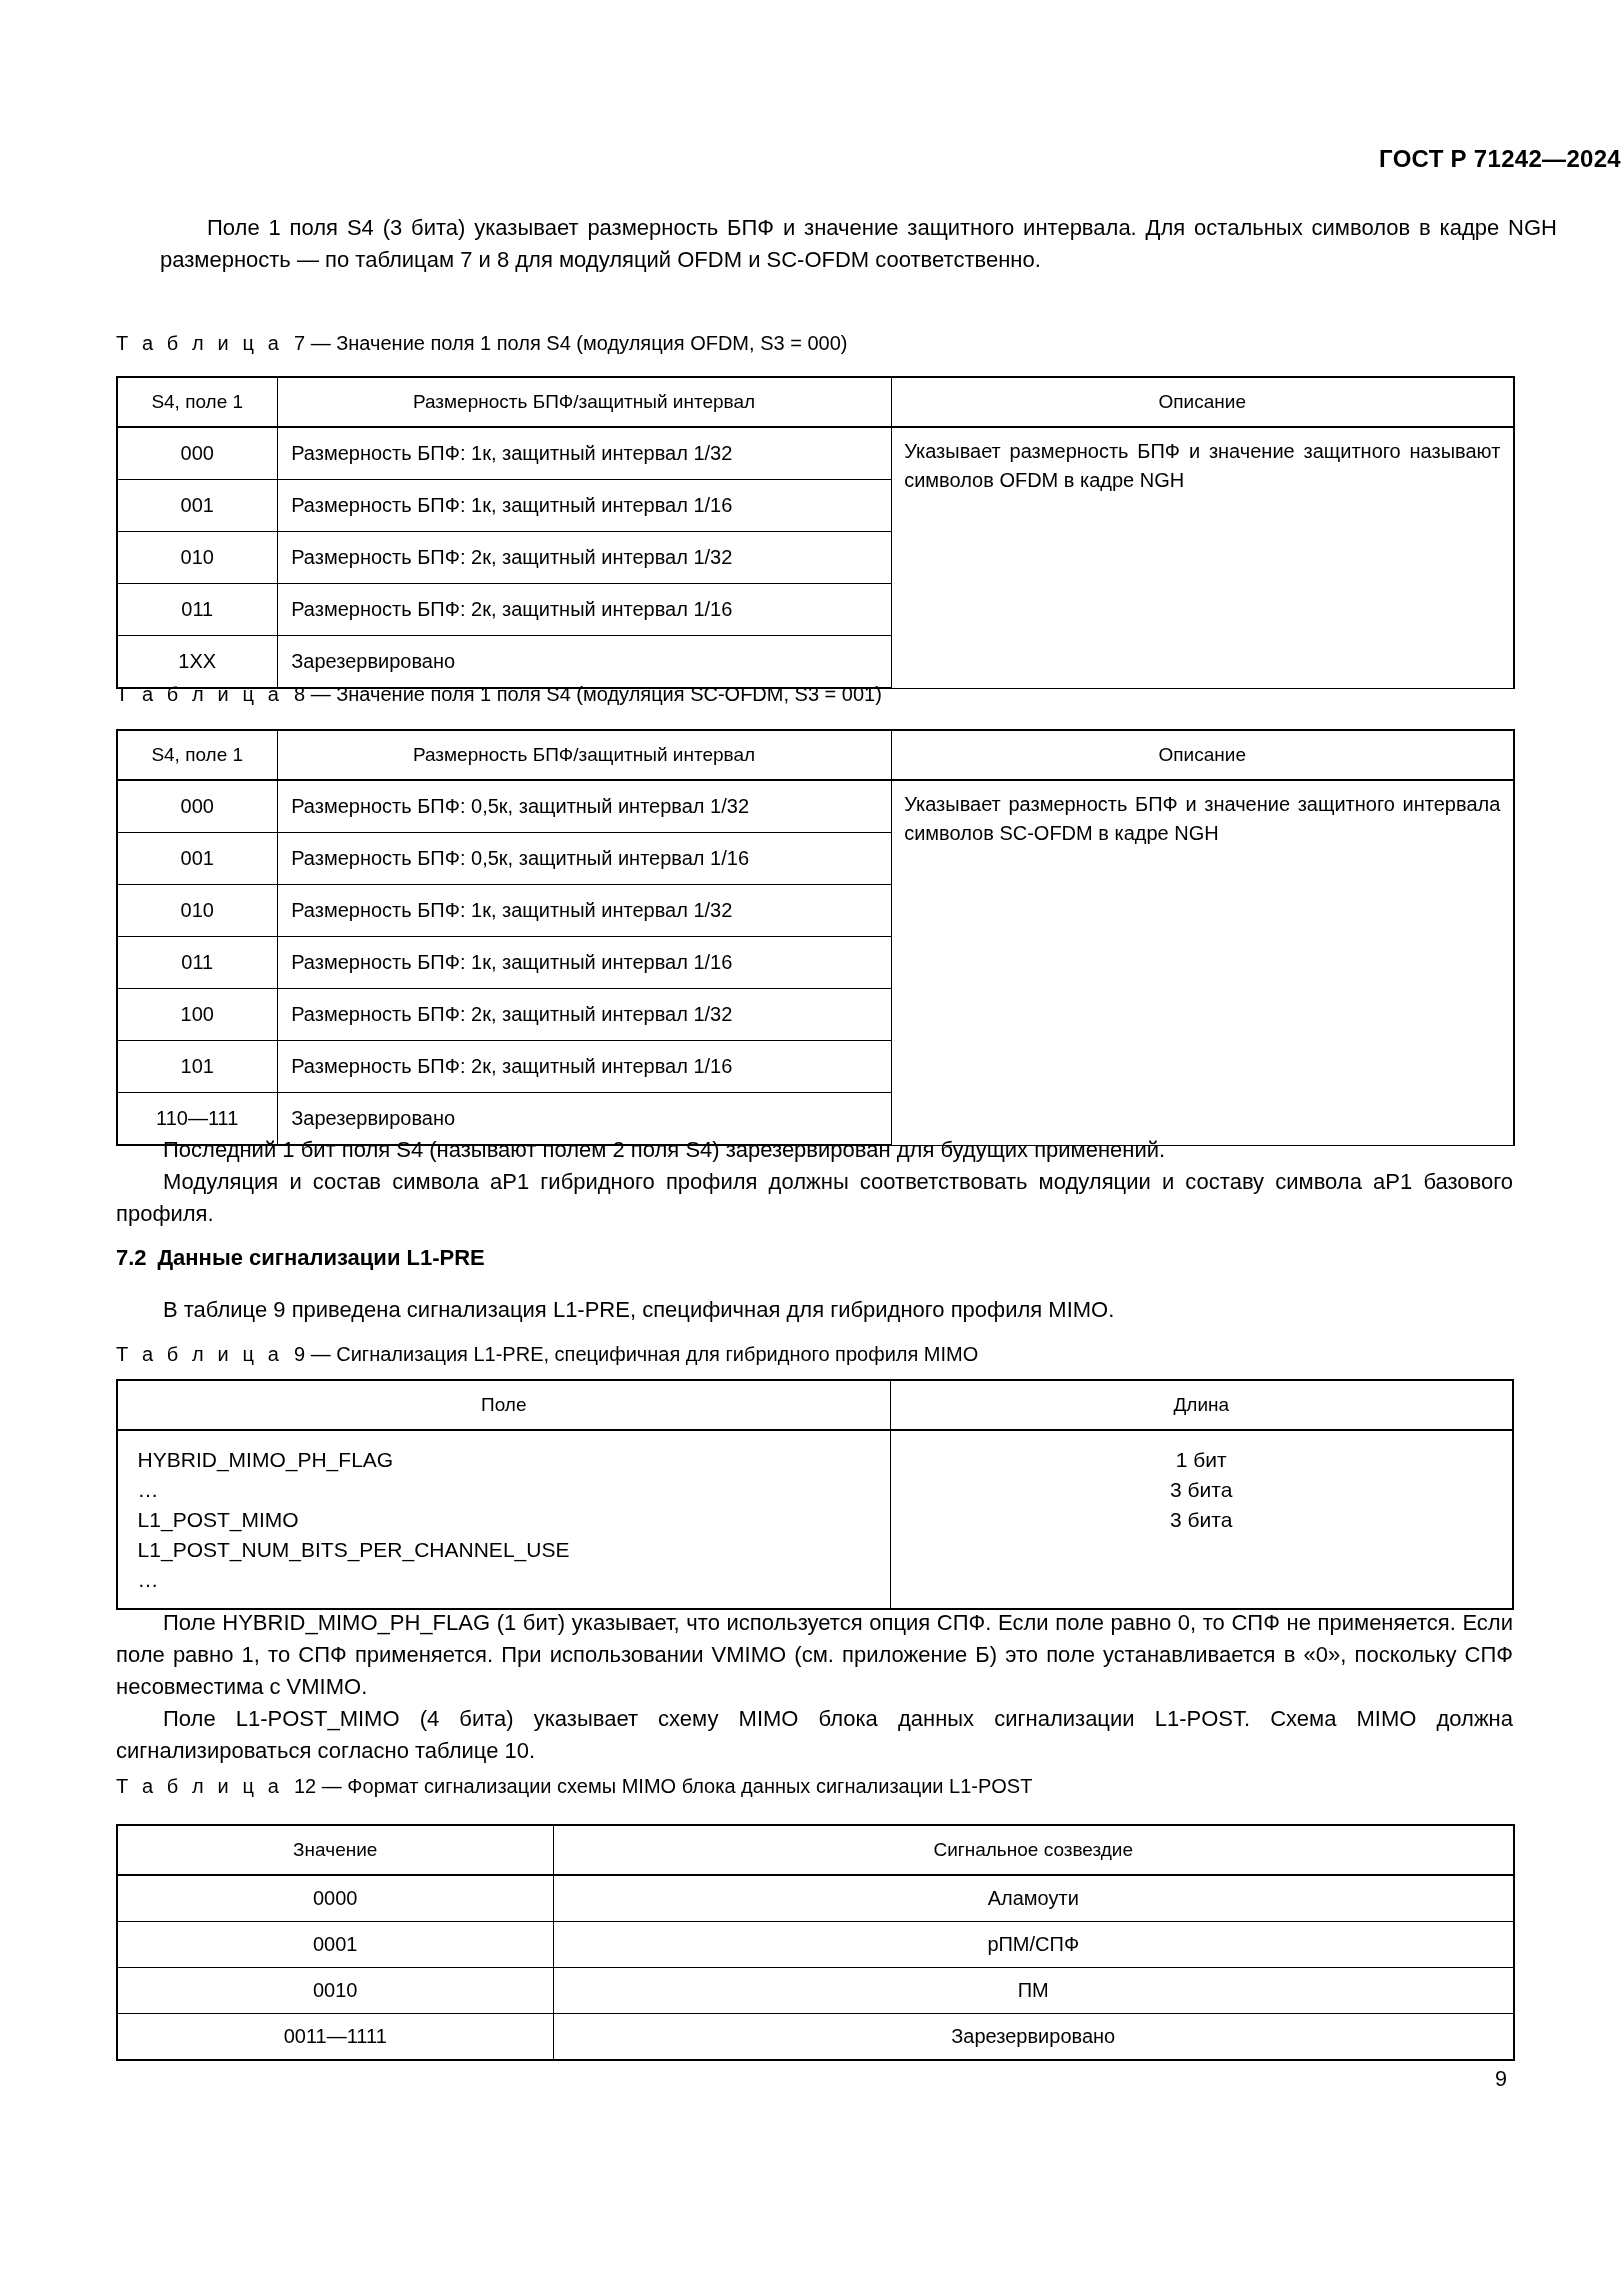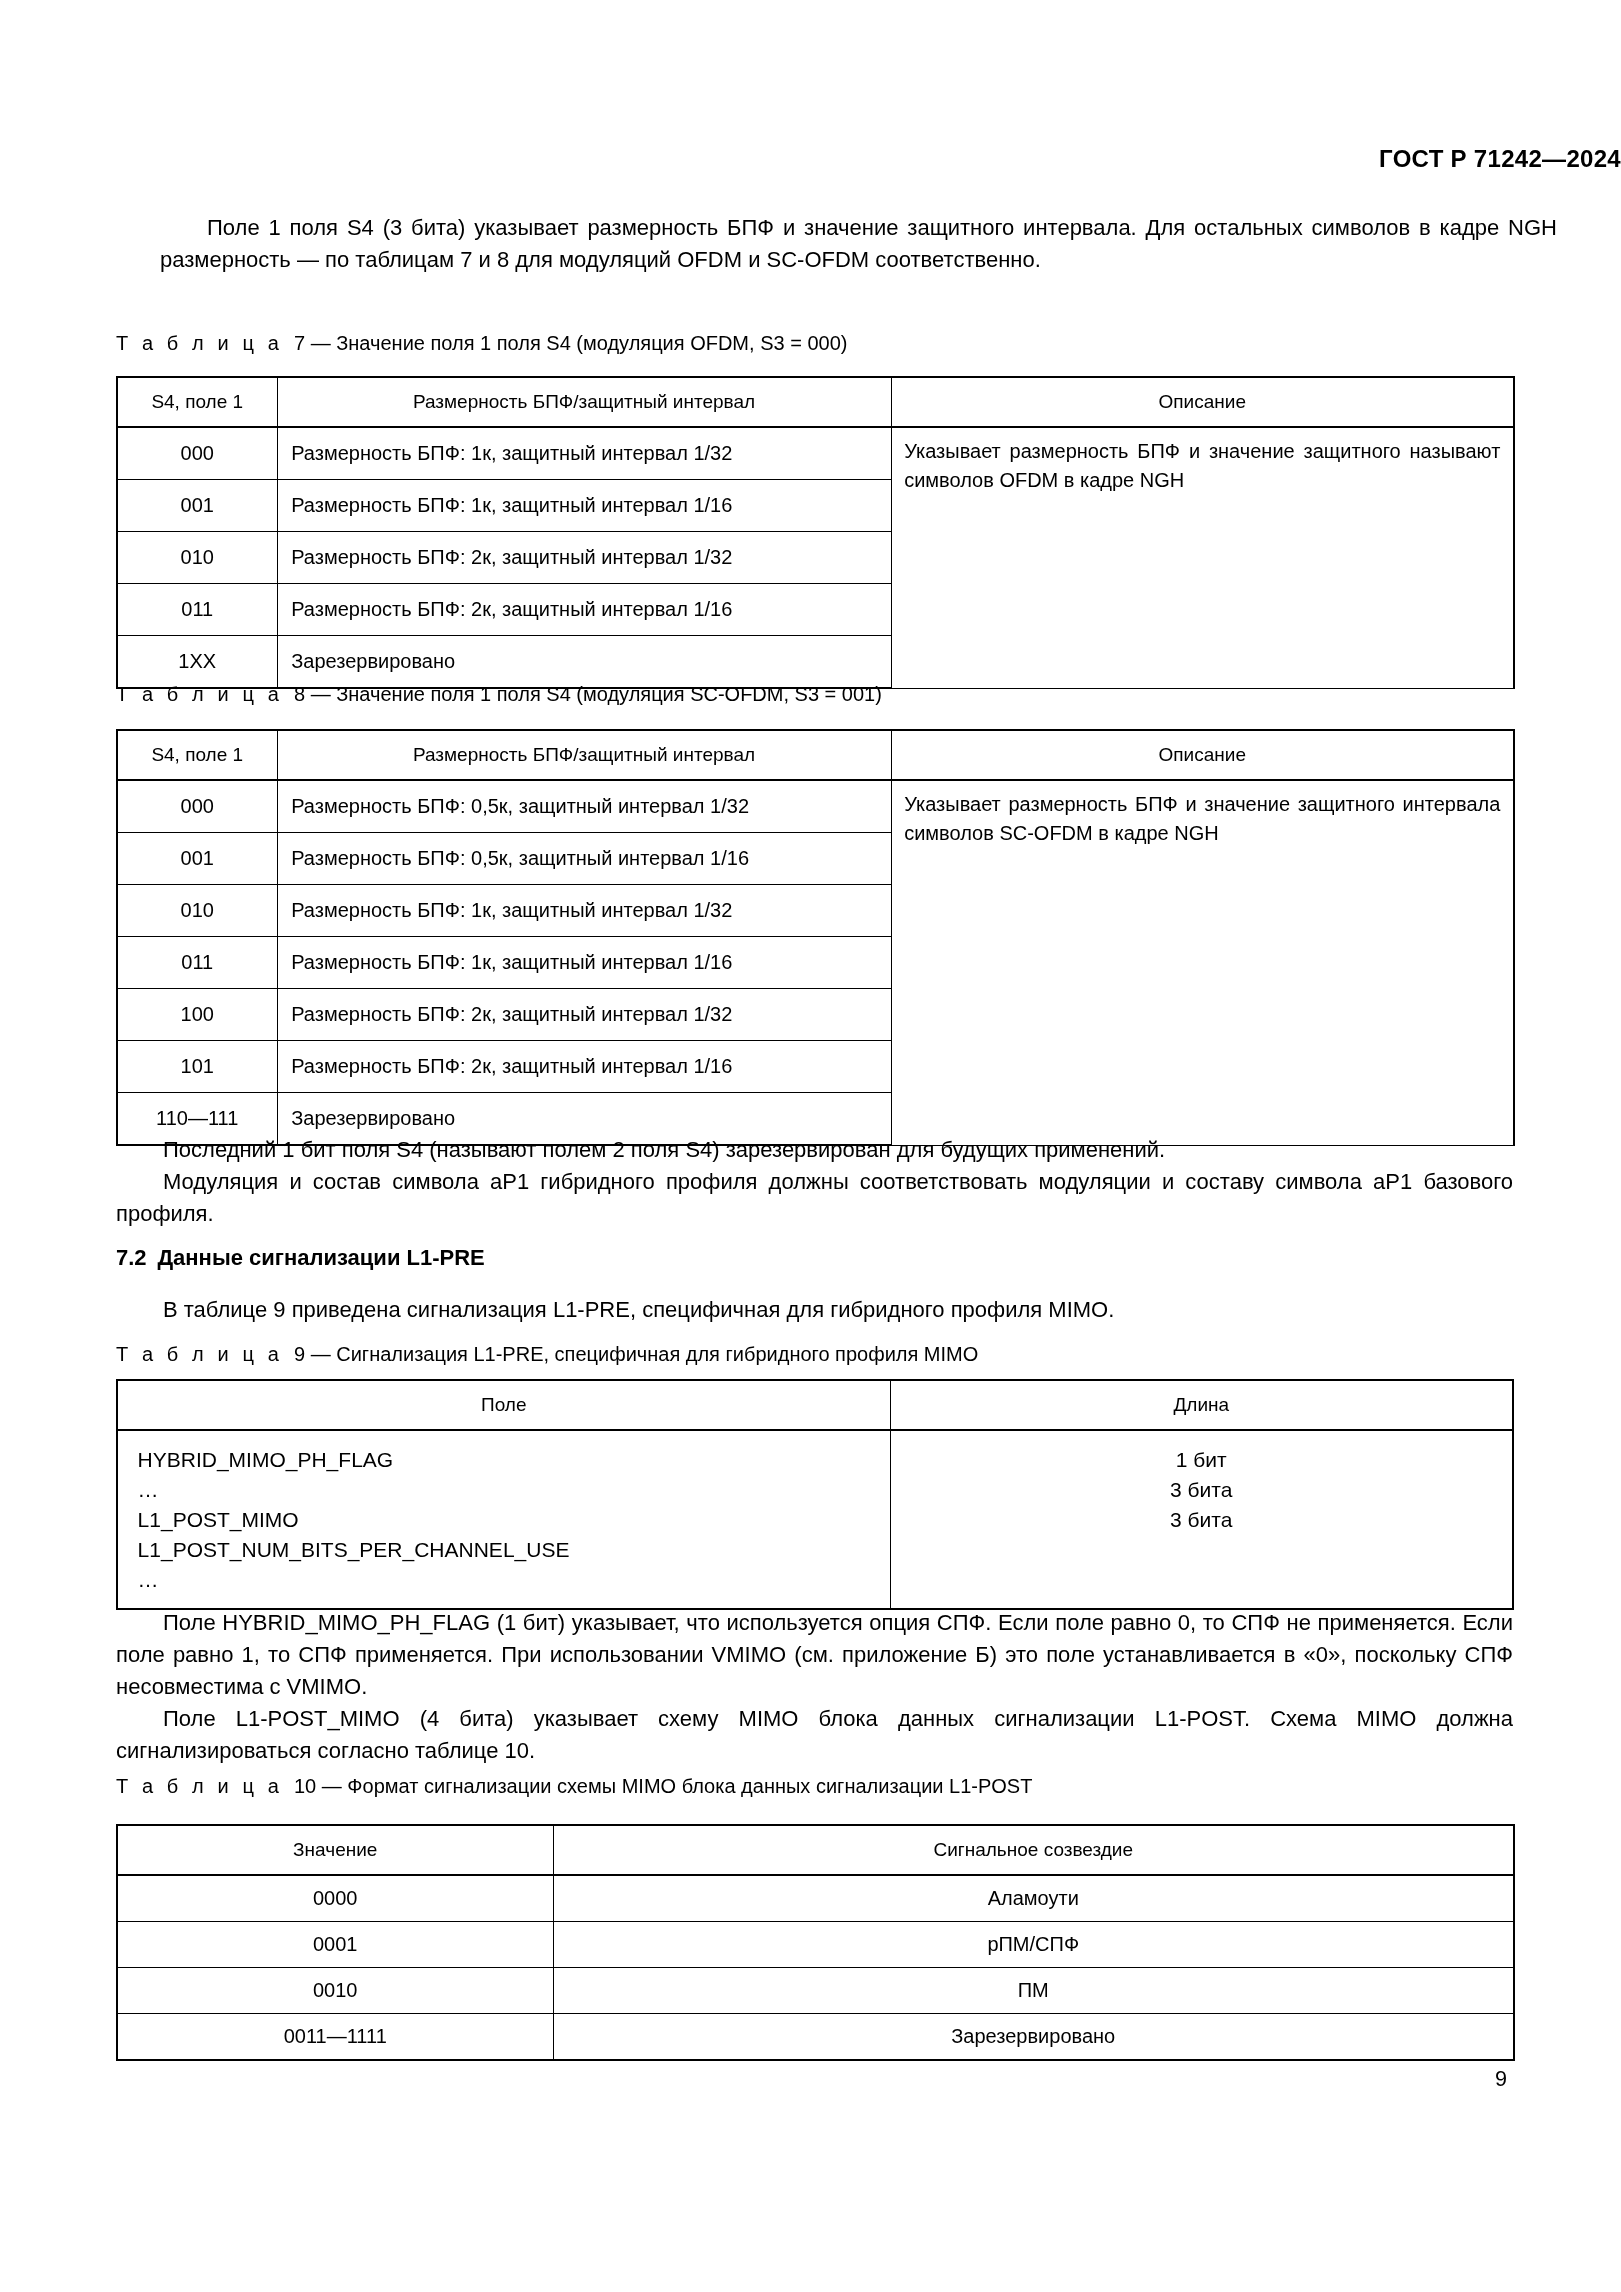--- a/index.html
+++ b/index.html
@@ -292,21 +292,21 @@
         </tbody>
       </table>
     </div>
 
     <div class="blk" style="top:1607px;">
       <p class="para"><span class="indent"></span><span>Поле HYBRID_MIMO_PH_FLAG (1 бит) указывает, что используется опция СПФ. Если поле равно 0, то СПФ не применяется. Если поле равно 1, то СПФ применяется. При использовании VMIMO (см. приложение Б) это поле устанавливается в «0», поскольку СПФ несовместима с VMIMO.</span></p>
       <p class="para"><span class="indent"></span><span>Поле L1-POST_MIMO (4 бита) указывает схему MIMO блока данных сигнализации L1-POST. Схема MIMO должна сигнализироваться согласно таблице 10.</span></p>
     </div>
 
     <div class="blk" style="top:1773px;">
-      <p class="tbl-caption"><span class="sp">Т а б л и ц а</span>&nbsp;&nbsp;<span>10</span> <span>— Формат сигнализации схемы MIMO блока данных сигнализации L1-POST</span></p>
+      <p class="tbl-caption"><span class="sp">Т а б л и ц а</span>&nbsp;&nbsp;<span>12</span> <span>— Формат сигнализации схемы MIMO блока данных сигнализации L1-POST</span></p>
     </div>
 
     <div class="blk" style="top:1824px;">
       <table class="gost">
         <colgroup>
           <col style="width:436px;">
           <col style="width:961px;">
         </colgroup>
         <tbody>
           <tr class="hdr thick-top">

